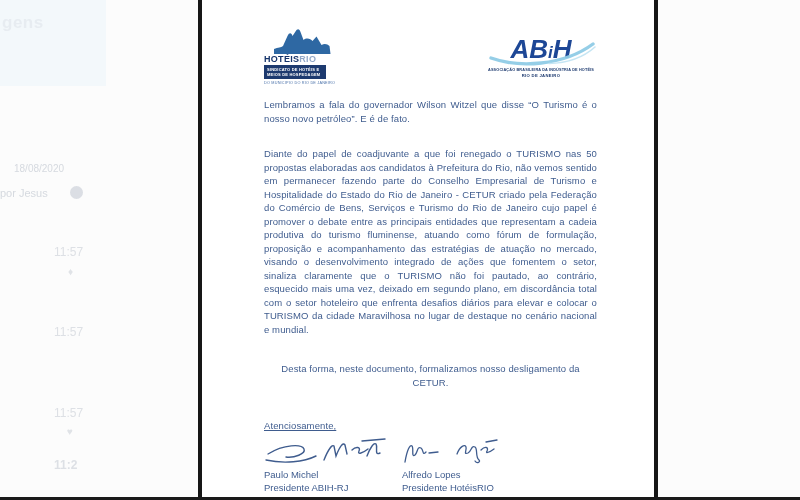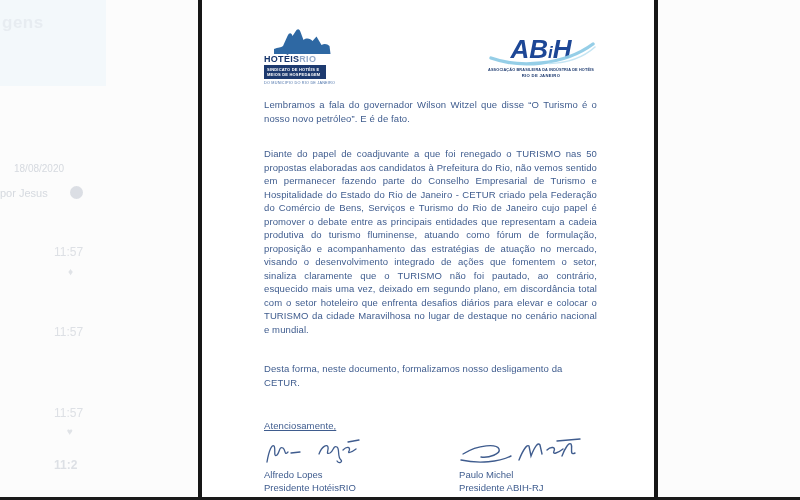--- a/index.html
+++ b/index.html
@@ -66,21 +66,21 @@
   .abih-sub1{font-size:3.8px;font-weight:bold;color:#1d3a6f;letter-spacing:.15px;margin-top:2px;}
   .abih-sub2{font-size:4.2px;font-weight:bold;color:#1d3a6f;letter-spacing:.3px;margin-top:1px;}
 
   
   .para{
     font-size:9.5px;line-height:13.5px;color:#3f5c8e;
     text-align:justify;letter-spacing:.1px;
   }
   .p1{margin-top:12px;}
   .p2{margin-top:22px;}
-  .p3{margin-top:26px;text-align:left;}
+  .p3{margin-top:26px;text-align:center;}
   .closing{margin-top:30px;text-align:left;text-decoration:underline;}
 
   .sig-row{display:flex;margin-top:5px;}
   .sig-block{width:198px;}
   .sig-block.right{width:140px;}
   .sig-scrawl{display:block;height:30px;}
   .sig-name{font-size:9.5px;color:#3f5c8e;line-height:13px;}
   .sig-title{font-size:9.5px;color:#3f5c8e;line-height:13px;}
 </style>
 </head>
@@ -135,46 +135,46 @@
       </div>
     </div>
 
     <div class="para p1">Lembramos a fala do governador Wilson Witzel que disse “O Turismo é o nosso novo petróleo”. E é de fato.</div>
     <div class="para p2">Diante do papel de coadjuvante a que foi renegado o TURISMO nas 50 propostas elaboradas aos candidatos à Prefeitura do Rio, não vemos sentido em permanecer fazendo parte do Conselho Empresarial de Turismo e Hospitalidade do Estado do Rio de Janeiro - CETUR criado pela Federação do Comércio de Bens, Serviços e Turismo do Rio de Janeiro cujo papel é promover o debate entre as principais entidades que representam a cadeia produtiva do turismo fluminense, atuando como fórum de formulação, proposição e acompanhamento das estratégias de atuação no mercado, visando o desenvolvimento integrado de ações que fomentem o setor, sinaliza claramente que o TURISMO não foi pautado, ao contrário, esquecido mais uma vez, deixado em segundo plano, em discordância total com o setor hoteleiro que enfrenta desafios diários para elevar e colocar o TURISMO da cidade Maravilhosa no lugar de destaque no cenário nacional e mundial.</div>
     <div class="para p3">Desta forma, neste documento, formalizamos nosso desligamento da CETUR.</div>
     <div class="para closing">Atenciosamente,</div>
 
     <div class="sig-row">
 
-      <div class="sig-block">
-        <svg class="sig-scrawl" width="110" height="30" viewBox="0 0 110 30">
-          <g fill="none" stroke="#3f5c8e" stroke-width="1.3" stroke-linecap="round">
-            <path d="M3 24 C5 12, 8 6, 10 8 C12 10, 9 20, 13 17 C16 14, 15 8, 19 10 C22 12, 20 18, 24 14"></path>
-            <path d="M27 15 L36 14"></path>
-            <path d="M55 16 C58 8, 63 6, 64 9 C65 12, 61 17, 66 15 C70 13, 69 7, 73 9 C76 11, 73 19, 77 22 C79 24, 75 26, 73 23"></path>
-            <path d="M79 12 C83 8, 87 9, 85 13 C83 16, 88 14, 92 11"></path>
-            <path d="M84 4 L95 2"></path>
-          </g>
-        </svg>
-        <div class="sig-name">Alfredo Lopes</div>
-        <div class="sig-title">Presidente HotéisRIO</div>
-      </div>
-
       <div class="sig-block right">
         <svg class="sig-scrawl" width="130" height="30" viewBox="0 0 130 30">
           <g fill="none" stroke="#3f5c8e" stroke-width="1.4" stroke-linecap="round">
             <path d="M4 16 C20 6, 38 6, 40 11 C42 16, 30 20, 22 19"></path>
             <path d="M2 22 C20 26, 40 24, 52 18"></path>
             <path d="M60 22 C64 12, 68 6, 70 8 L72 18 C76 8, 79 4, 81 7 L83 16"></path>
             <path d="M88 12 C92 8, 97 9, 95 13 C93 17, 99 15, 104 11"></path>
             <path d="M103 18 C106 10, 110 4, 112 6 C114 9, 110 18, 116 15"></path>
             <path d="M98 3 L121 1"></path>
           </g>
         </svg>
         <div class="sig-name">Paulo Michel</div>
         <div class="sig-title">Presidente ABIH-RJ</div>
       </div>
 
+      <div class="sig-block">
+        <svg class="sig-scrawl" width="110" height="30" viewBox="0 0 110 30">
+          <g fill="none" stroke="#3f5c8e" stroke-width="1.3" stroke-linecap="round">
+            <path d="M3 24 C5 12, 8 6, 10 8 C12 10, 9 20, 13 17 C16 14, 15 8, 19 10 C22 12, 20 18, 24 14"></path>
+            <path d="M27 15 L36 14"></path>
+            <path d="M55 16 C58 8, 63 6, 64 9 C65 12, 61 17, 66 15 C70 13, 69 7, 73 9 C76 11, 73 19, 77 22 C79 24, 75 26, 73 23"></path>
+            <path d="M79 12 C83 8, 87 9, 85 13 C83 16, 88 14, 92 11"></path>
+            <path d="M84 4 L95 2"></path>
+          </g>
+        </svg>
+        <div class="sig-name">Alfredo Lopes</div>
+        <div class="sig-title">Presidente HotéisRIO</div>
+      </div>
+
     </div>
   </div>
 </div>
 
 <div class="bottom-bar"></div>
 
 </body></html>

